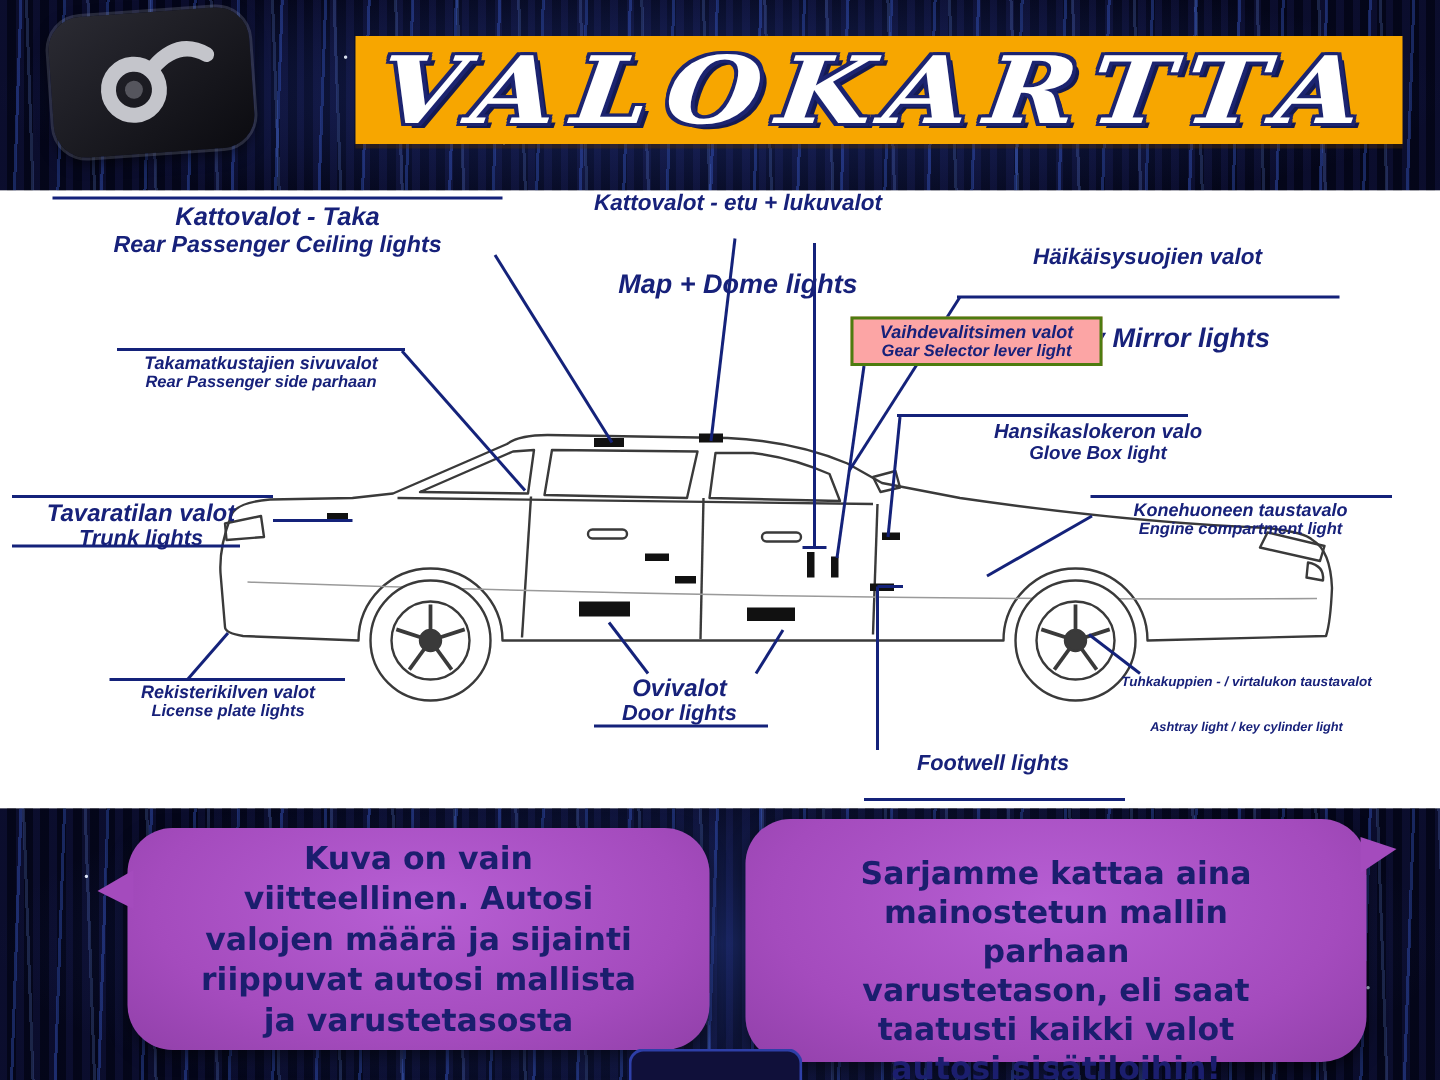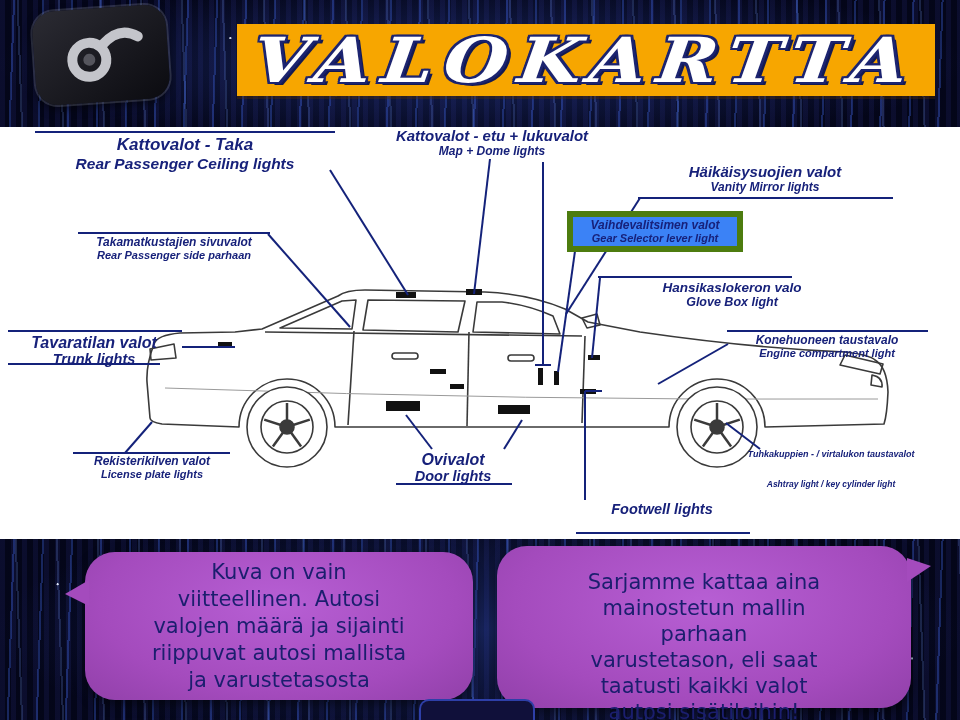--- a/index.html
+++ b/index.html
@@ -43,30 +43,30 @@
           2px 2px 0 #1c2470,-2px -2px 0 #1c2470,2px -2px 0 #1c2470,-2px 2px 0 #1c2470,
           4px 3px 0 #141a52;}
 
   
   .diagram{position:absolute;left:0;top:127px;width:960px;height:412px;background:#ffffff;}
   .leaders{position:absolute;left:0;top:0;pointer-events:none;}
   .car{position:absolute;left:130px;top:158px;}
 
   .lbl{position:absolute;color:#17217a;font-weight:bold;font-style:italic;text-align:center;line-height:1.1;}
   .sz-a .fi{font-size:17px;}   .sz-a .en{font-size:15.5px;}
-  .sz-b .fi{font-size:15px;}   .sz-b .en{font-size:12px;}
+  .sz-b .fi{font-size:15px;}   .sz-b .en{font-size:18px;margin-top:35px;}
   .sz-c .fi{font-size:13.5px;} .sz-c .en{font-size:12.5px;}
   .sz-d .fi{font-size:16px;}   .sz-d .en{font-size:14.5px;}
   .sz-e .fi{font-size:12px;}   .sz-e .en{font-size:11px;}
   .sz-f .fi{font-size:9px;}    .sz-f .en{font-size:8.5px;margin-top:20px;}
-  .boxed{border:6px solid #4d7c0f;padding:2px 4px;background:#3b82f6;}
+  .boxed{border:2px solid #4d7c0f;padding:2px 4px;background:#fca5a5;}
 
   
   .bubble{position:absolute;background:radial-gradient(ellipse at 50% 35%, #b75fd4 0%, #a44bbd 65%, #9140a9 100%);
-        border-radius:30px;color:#1b1e6e;font-weight:normal;display:flex;align-items:center;justify-content:center;
+        border-radius:30px;color:#1b1e6e;font-weight:bold;display:flex;align-items:center;justify-content:center;
         text-align:center;box-shadow:0 4px 12px rgba(0,0,0,.55);}
   .bubble-text{white-space:pre-line;font-family:"DejaVu Sans",sans-serif;}
   .bubble-left{left:85px;top:13px;width:388px;height:148px;}
   .bubble-left .bubble-text{font-size:21px;line-height:27px;}
   .bubble-right{left:497px;top:7px;width:414px;height:162px;}
   .bubble-right .bubble-text{font-size:21px;line-height:26px;margin-top:40px;}
   .tail{position:absolute;width:0;height:0;}
   .tail-left{left:-20px;top:28px;border-top:14px solid transparent;border-bottom:12px solid transparent;border-right:24px solid #a44bbd;}
   .tail-right{right:-20px;top:12px;border-top:8px solid transparent;border-bottom:16px solid transparent;border-left:24px solid #a44bbd;}
   .notch{position:absolute;left:419px;top:160px;width:112px;height:21px;background:#10103a;

